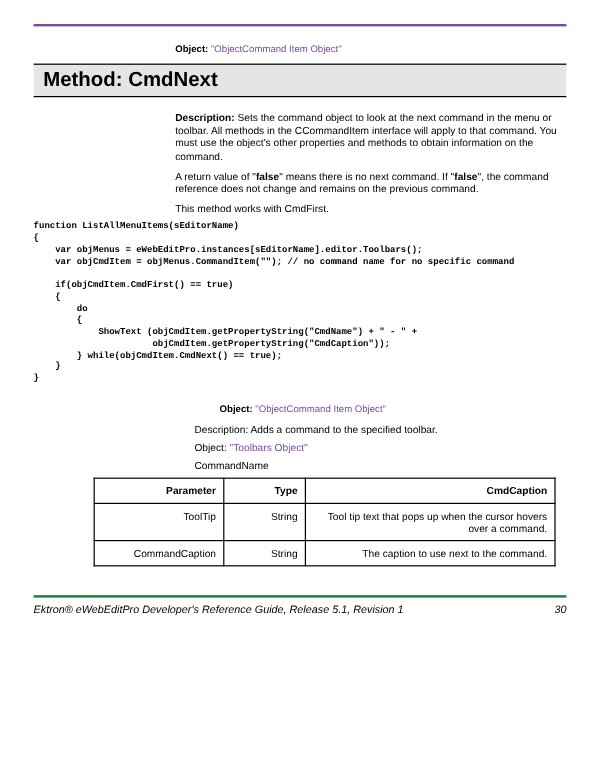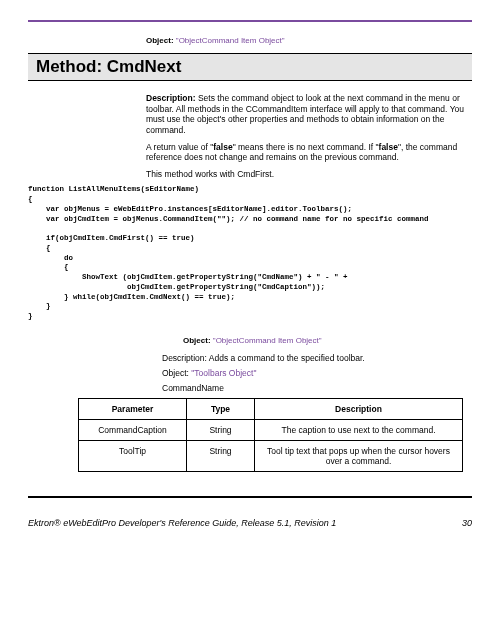--- a/index.html
+++ b/index.html
@@ -76,41 +76,41 @@
   .param-table {
     margin-left: 50px;
     margin-top: 4px;
     border-collapse: collapse;
     width: 385px;
     font-size: 8.5px;
   }
   .param-table th, .param-table td {
     border: 1px solid #000;
     padding: 5px 6px;
-    text-align: center;
+    text-align: right;
     vertical-align: top;
   }
   .param-table th {
     font-weight: bold;
   }
   .param-table .col-param { width: 95px; }
   .param-table .col-type { width: 55px; }
   .param-table .see-also {
     font-style: italic;
     margin-top: 4px;
     display: block;
   }
   .param-table .see-also-link {
     font-style: normal;
     color: #7a4b9e;
   }
   .footer {
-    border-top: 2px solid #000000;
+    border-top: 2px solid #15803d;
     margin-top: 24px;
-    padding-top: 20px;
+    padding-top: 5px;
     display: flex;
     justify-content: space-between;
     font-style: italic;
     font-size: 9px;
   }
 </style>
 </head>
 <body>
 
 <div class="page">
@@ -163,33 +163,33 @@
       <span class="link">"Toolbars Object"</span>
     </p>
     <p class="label-b">CommandName</p>
   </div>
 
   <table class="param-table">
     <thead>
       <tr>
         <th class="col-param">Parameter</th>
         <th class="col-type">Type</th>
-        <th>Description</th>
+        <th>CmdCaption</th>
       </tr>
     </thead>
     <tbody>
       <tr>
+        <td>ToolTip</td>
+        <td>String</td>
+        <td>Tool tip text that pops up when the cursor hovers over a command.</td>
+      </tr>
+      <tr>
         <td>CommandCaption</td>
         <td>String</td>
         <td>The caption to use next to the command.</td>
-      </tr>
-      <tr>
-        <td>ToolTip</td>
-        <td>String</td>
-        <td>Tool tip text that pops up when the cursor hovers over a command.</td>
       </tr>
     </tbody>
   </table>
 
   <div class="footer">
     <span>Ektron® eWebEditPro Developer's Reference Guide, Release 5.1, Revision 1</span>
     <span>30</span>
   </div>
 </div>
 

